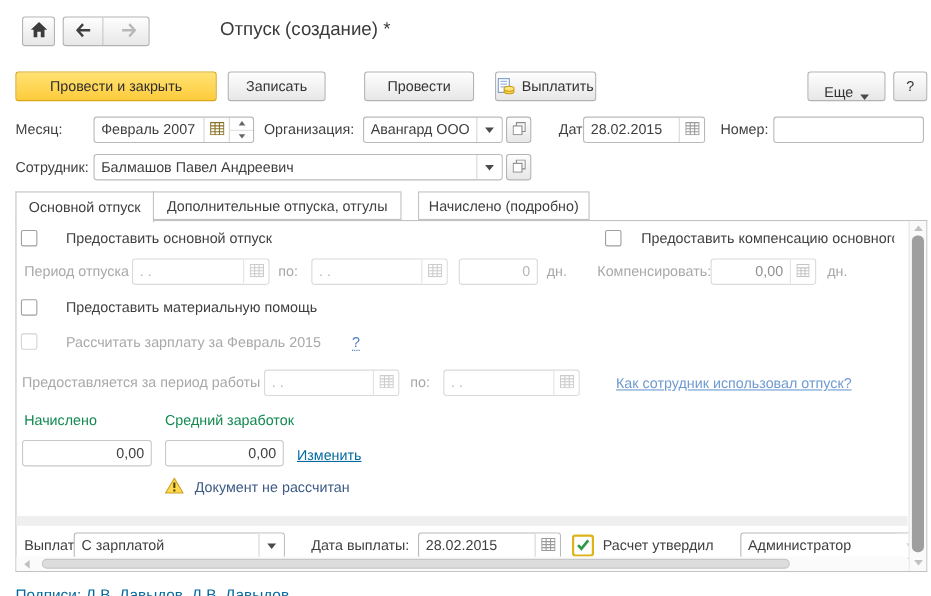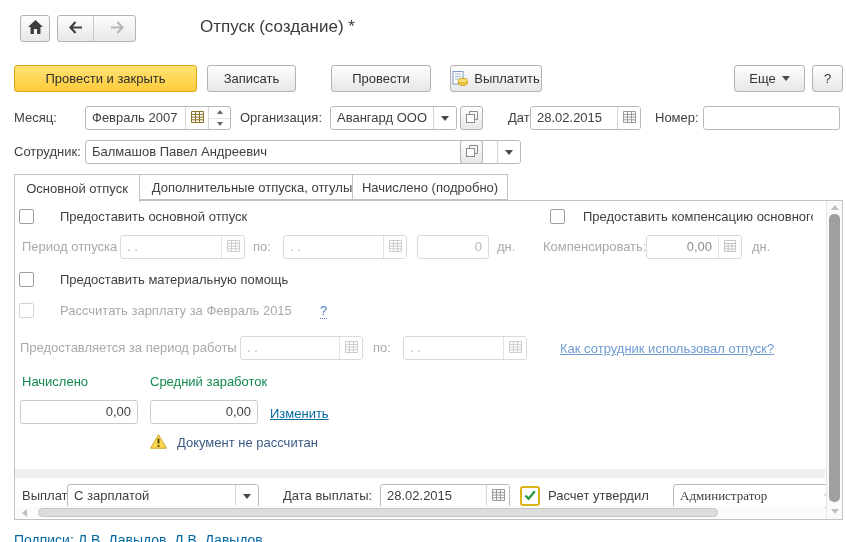--- a/index.html
+++ b/index.html
@@ -117,21 +117,21 @@
         <rect x="1" y="0.5" width="10" height="12.5" fill="#fff" stroke="#7a9cc6"></rect>
         <line x1="3" y1="3" x2="9" y2="3" stroke="#9db8d8"></line>
         <line x1="3" y1="5.5" x2="9" y2="5.5" stroke="#9db8d8"></line>
         <line x1="3" y1="8" x2="9" y2="8" stroke="#9db8d8"></line>
         <ellipse cx="10.8" cy="12" rx="4.6" ry="2.3" fill="#ffd84d" stroke="#c79b17"></ellipse>
         <ellipse cx="10.8" cy="9.7" rx="4.6" ry="2.3" fill="#ffe47a" stroke="#c79b17"></ellipse>
       </svg>
     </span>
     <span>Выплатить</span>
   </div>
-  <div class="btn abs" style="left:734px; top:65px; width:71px;">
+  <div class="btn abs" style="left:734px; top:65px; width:71px;align-items:flex-end;">
     <span>Еще</span>
     <span class="caret"></span>
   </div>
   <div class="btn abs" style="left:812px; top:65px; width:31px;">
     <span>?</span>
   </div>
 
   <div class="abs lbl" style="left:14px; top:106px;">Месяц:</div>
   <div class="field" style="left:85px; top:106px; width:146px;">
     <div class="txt">Февраль 2007</div>
@@ -179,42 +179,42 @@
       </span>
     </div>
   </div>
 
   <div class="abs lbl" style="left:655px; top:106px;">Номер:</div>
   <div class="field" style="left:703px; top:106px; width:137px;">
     <div class="txt"></div>
   </div>
 
   <div class="abs lbl" style="left:14px; top:140px;">Сотрудник:</div>
-  <div class="field" style="left:85px; top:140px; width:436px;">
+  <div class="field" style="left:85px; top:140px; width:372px;">
     <div class="txt">Балмашов Павел Андреевич</div>
     <div class="fbtn">
         <span class="caret"></span>
       </div>
   </div>
   <div class="btn abs" style="left:460px; top:140px; width:23px; height:24px;">
     <span>
       <svg width="12" height="12" viewBox="0 0 12 12">
           <rect x="0.5" y="3.5" width="8" height="8" fill="#fff" stroke="#8b8b8b"></rect>
           <path d="M3.5 3.5 V0.5 H11.5 V8.5 H8.5" fill="none" stroke="#8b8b8b"></path>
         </svg>
     </span>
   </div>
 
   <div class="tab" style="left:139px; width:226px;">
     <span>Дополнительные отпуска, отгулы</span>
   </div>
   <div class="tab active" style="left:14px; width:126px;">
     <span>Основной отпуск</span>
   </div>
-  <div class="tab" style="left:352px; width:156px;">
+  <div class="tab" style="left:380px; width:156px;">
     <span>Начислено (подробно)</span>
   </div>
 
   <div class="groupbox"></div>
 
   <div class="cb" style="left:19px; top:209px;"></div>
   <div class="abs lbl" style="left:60px; top:205px;">Предоставить основной отпуск</div>
   <div class="cb" style="left:550px; top:209px;"></div>
   <div class="abs lbl clip" style="left:583px; top:205px; width:230px;">Предоставить компенсацию основного от</div>
 
@@ -329,21 +329,21 @@
     </div>
   </div>
   <div class="cb-checked" style="left:520px; top:486px;">
     <span>
       <svg width="12" height="11" viewBox="0 0 12 11">
           <path d="M1.5 5.5 L4.6 8.8 L10.8 1.3" stroke="#2d9b45" stroke-width="2.4" fill="none"></path>
         </svg>
     </span>
   </div>
   <div class="abs lbl" style="left:548px; top:484px;">Расчет утвердил</div>
-  <div class="field" style="left:673px; top:484px; width:166px;font-family:Liberation Serif, serif;">
+  <div class="field" style="left:673px; top:484px; width:166px;">
     <div class="txt">Администратор</div>
     <div class="fbtn" style="border-left:none;">
         <span class="caret dim"></span>
       </div>
   </div>
 
   <div class="hscroll">
     <span class="sarr" style="left:7px; top:3px; border-top:4px solid transparent; border-bottom:4px solid transparent; border-right:5px solid #c0c0c0;"></span>
     <div class="hthumb"></div>
   </div>

